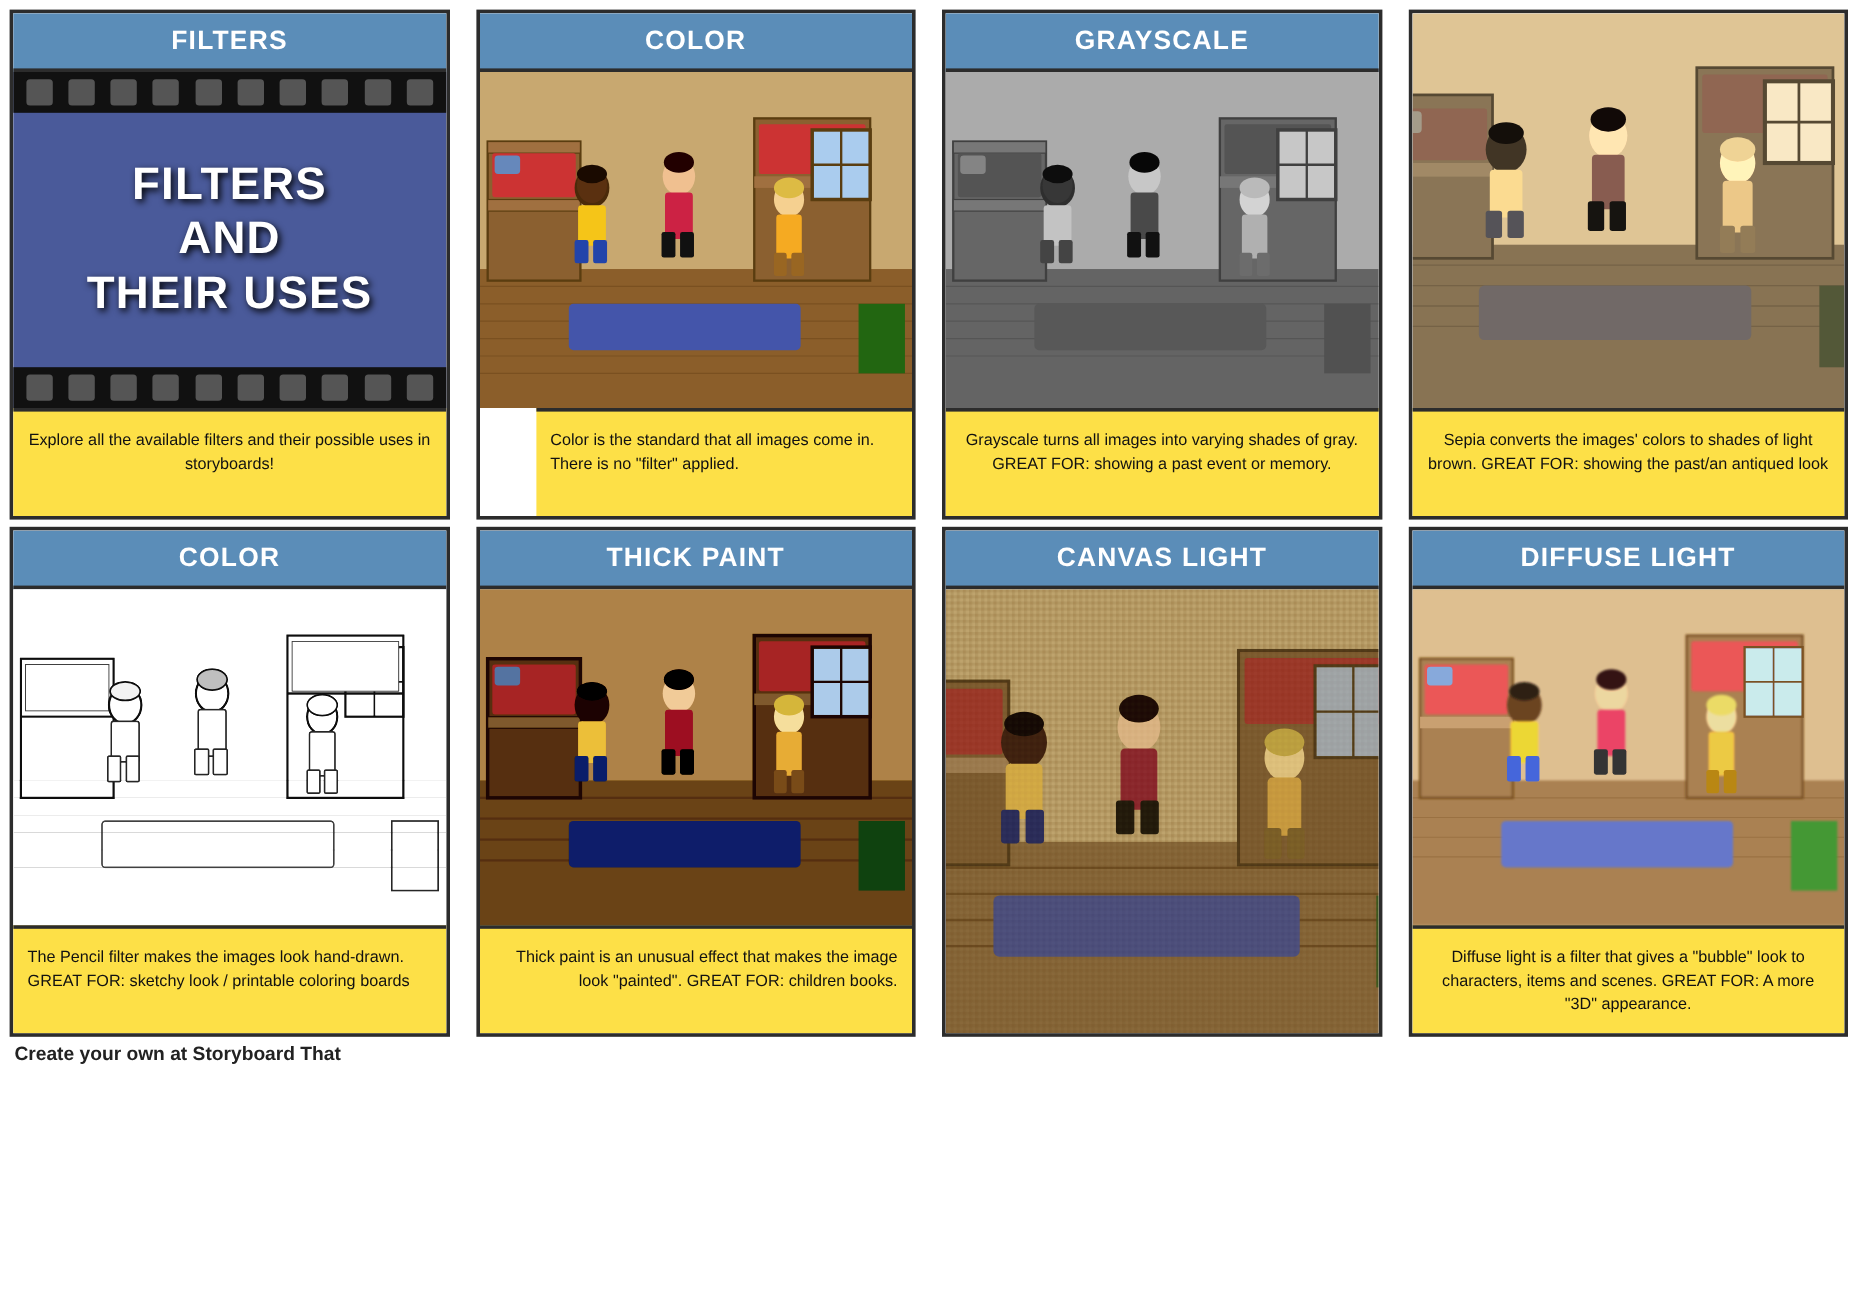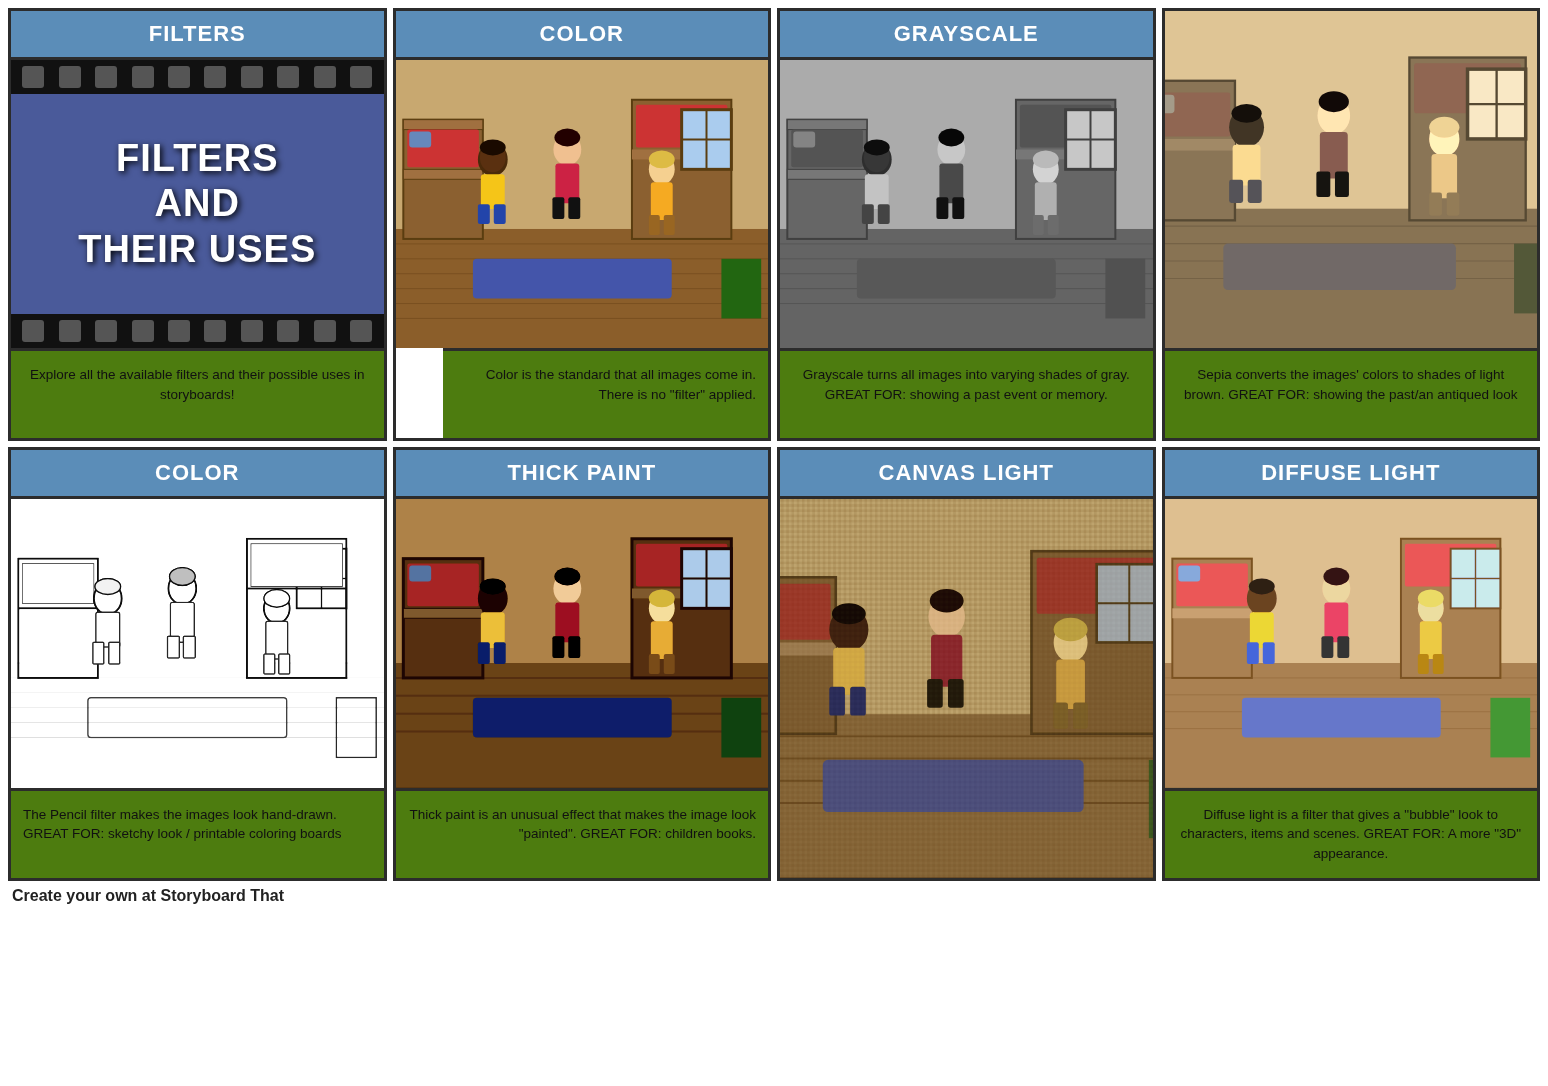--- a/index.html
+++ b/index.html
@@ -6,21 +6,21 @@
     body {
       background: #fff;
       font-family: Arial, sans-serif;
       width: 1548px;
       min-height: 1086px;
       padding: 8px;
     }
     .grid {
       display: grid;
       grid-template-columns: repeat(4, 1fr);
-      gap: 6px;
+      gap: 22px;
       margin-bottom: 6px;
     }
     .cell {
       border: 3px solid #2c2c2c;
       display: flex;
       flex-direction: column;
       overflow: hidden;
     }
     .cell-header {
       background: #5b8db8;
@@ -35,21 +35,21 @@
     .cell-image {
       flex: 1;
       min-height: 280px;
       display: flex;
       align-items: center;
       justify-content: center;
       overflow: hidden;
       position: relative;
     }
     .cell-desc {
-      background: #4d7c0f;
+      background: #fde047;
       border-top: 3px solid #2c2c2c;
       padding: 14px 12px;
       font-size: 13.5px;
       font-weight: 400;
       line-height: 1.45;
       min-height: 90px;
       color: #111;
     }
     
     .film-cell {
@@ -236,21 +236,21 @@
           <rect x="272" y="156" width="11" height="20" fill="#996622" rx="2"></rect>
 
           <ellipse cx="270" cy="100" rx="13" ry="9" fill="#ddbb44"></ellipse>
 
           <rect x="330" y="200" width="40" height="60" fill="#226611"></rect>
 
           <rect x="80" y="200" width="200" height="40" fill="#4455aa" rx="4"></rect>
         </svg>
       </div>
     </div>
-    <div class="cell-desc" style="text-align:right;margin-left:47px;">Color is the standard that all images come in. There is no "filter" applied.</div>
+    <div class="cell-desc" style="text-align:left;margin-left:47px;">Color is the standard that all images come in. There is no "filter" applied.</div>
   </div>
 
   <div class="cell">
     <div class="cell-header">GRAYSCALE</div>
     <div class="cell-image">
       <div class="scene scene-grayscale">
         <svg viewBox="0 0 380 290" preserveAspectRatio="xMidYMid slice">
           <rect x="0" y="0" width="380" height="290" fill="#c8a870"></rect>
           <rect x="0" y="170" width="380" height="120" fill="#8b5e2a"></rect>
           <line x1="0" y1="185" x2="380" y2="185" stroke="#7a5020" stroke-width="1"></line>

